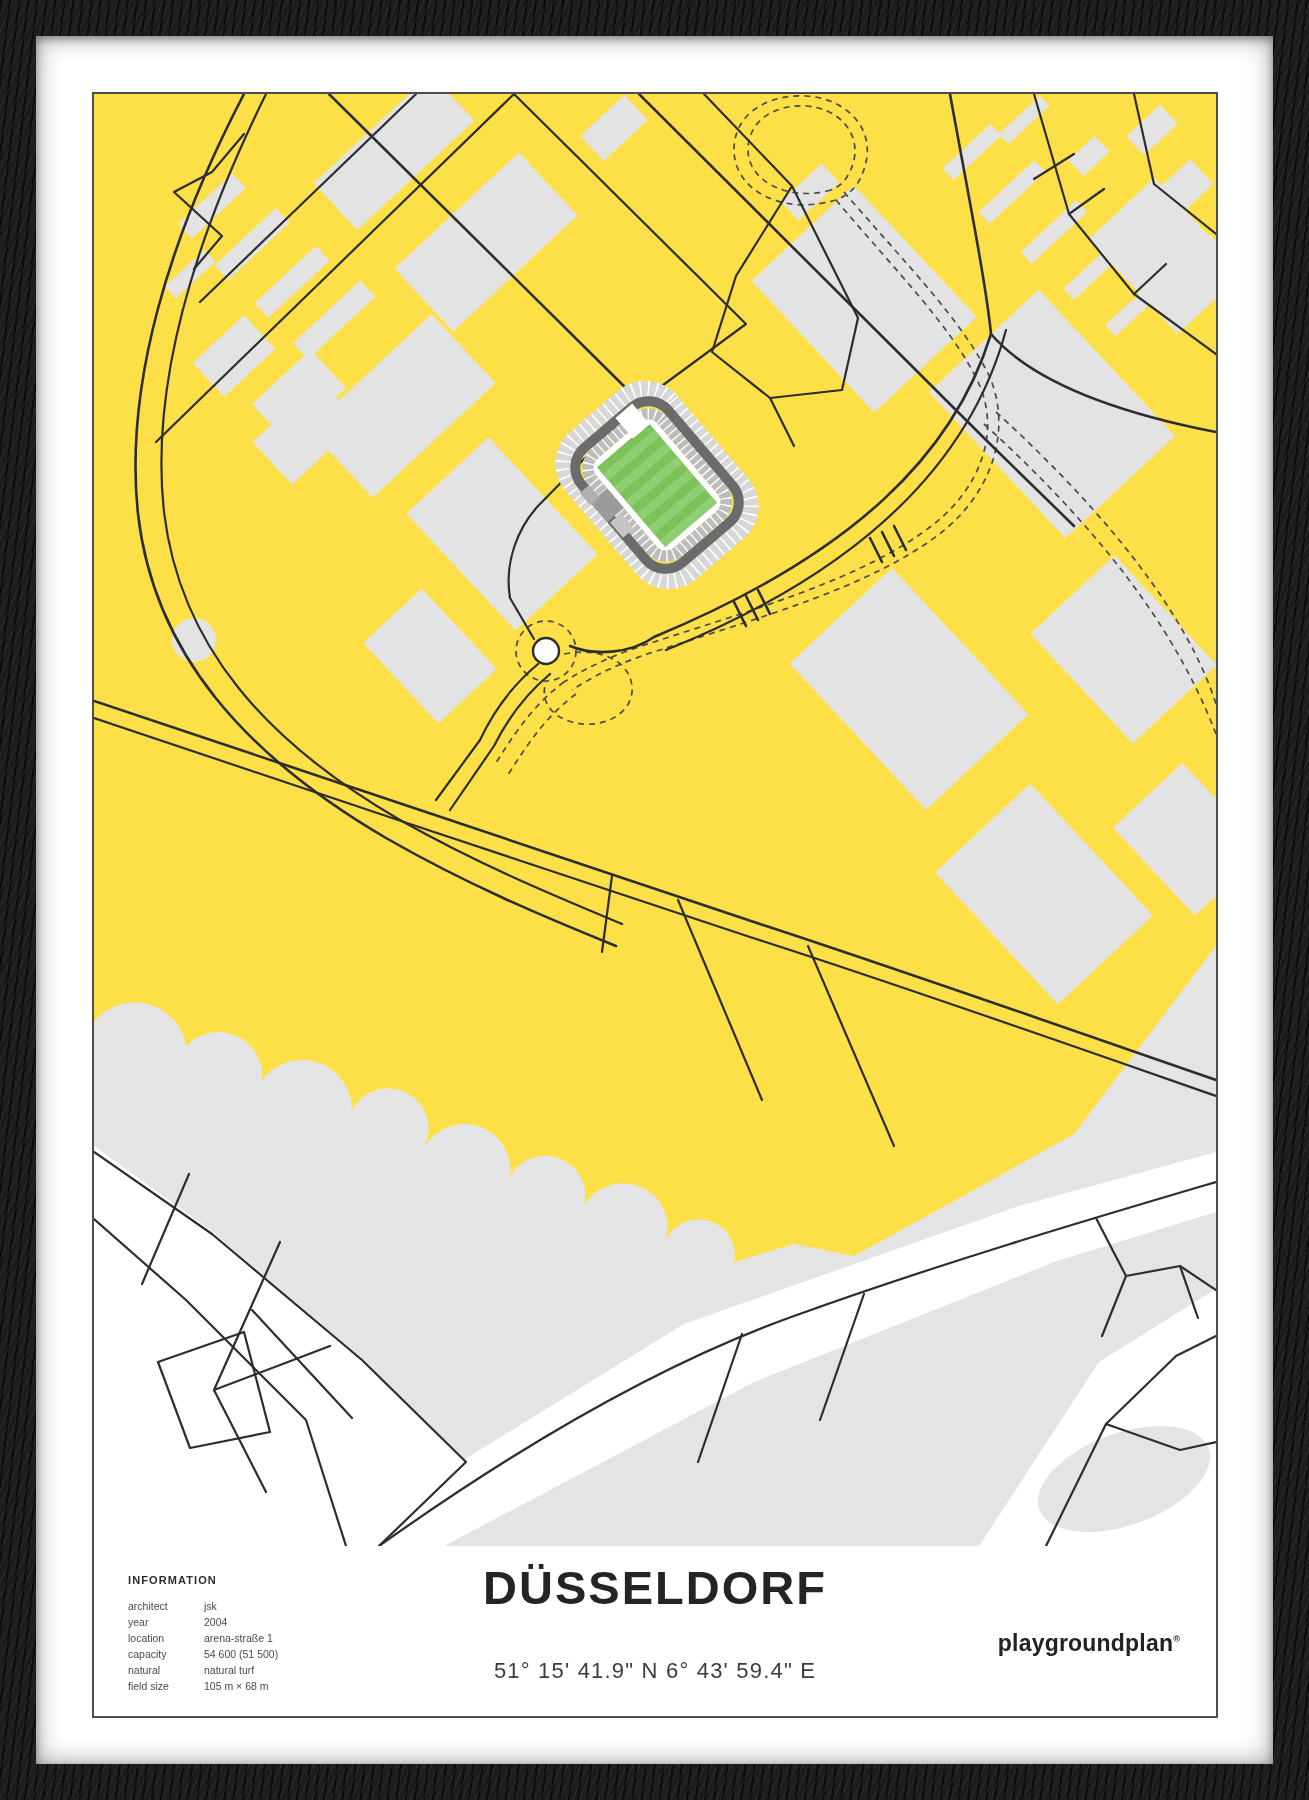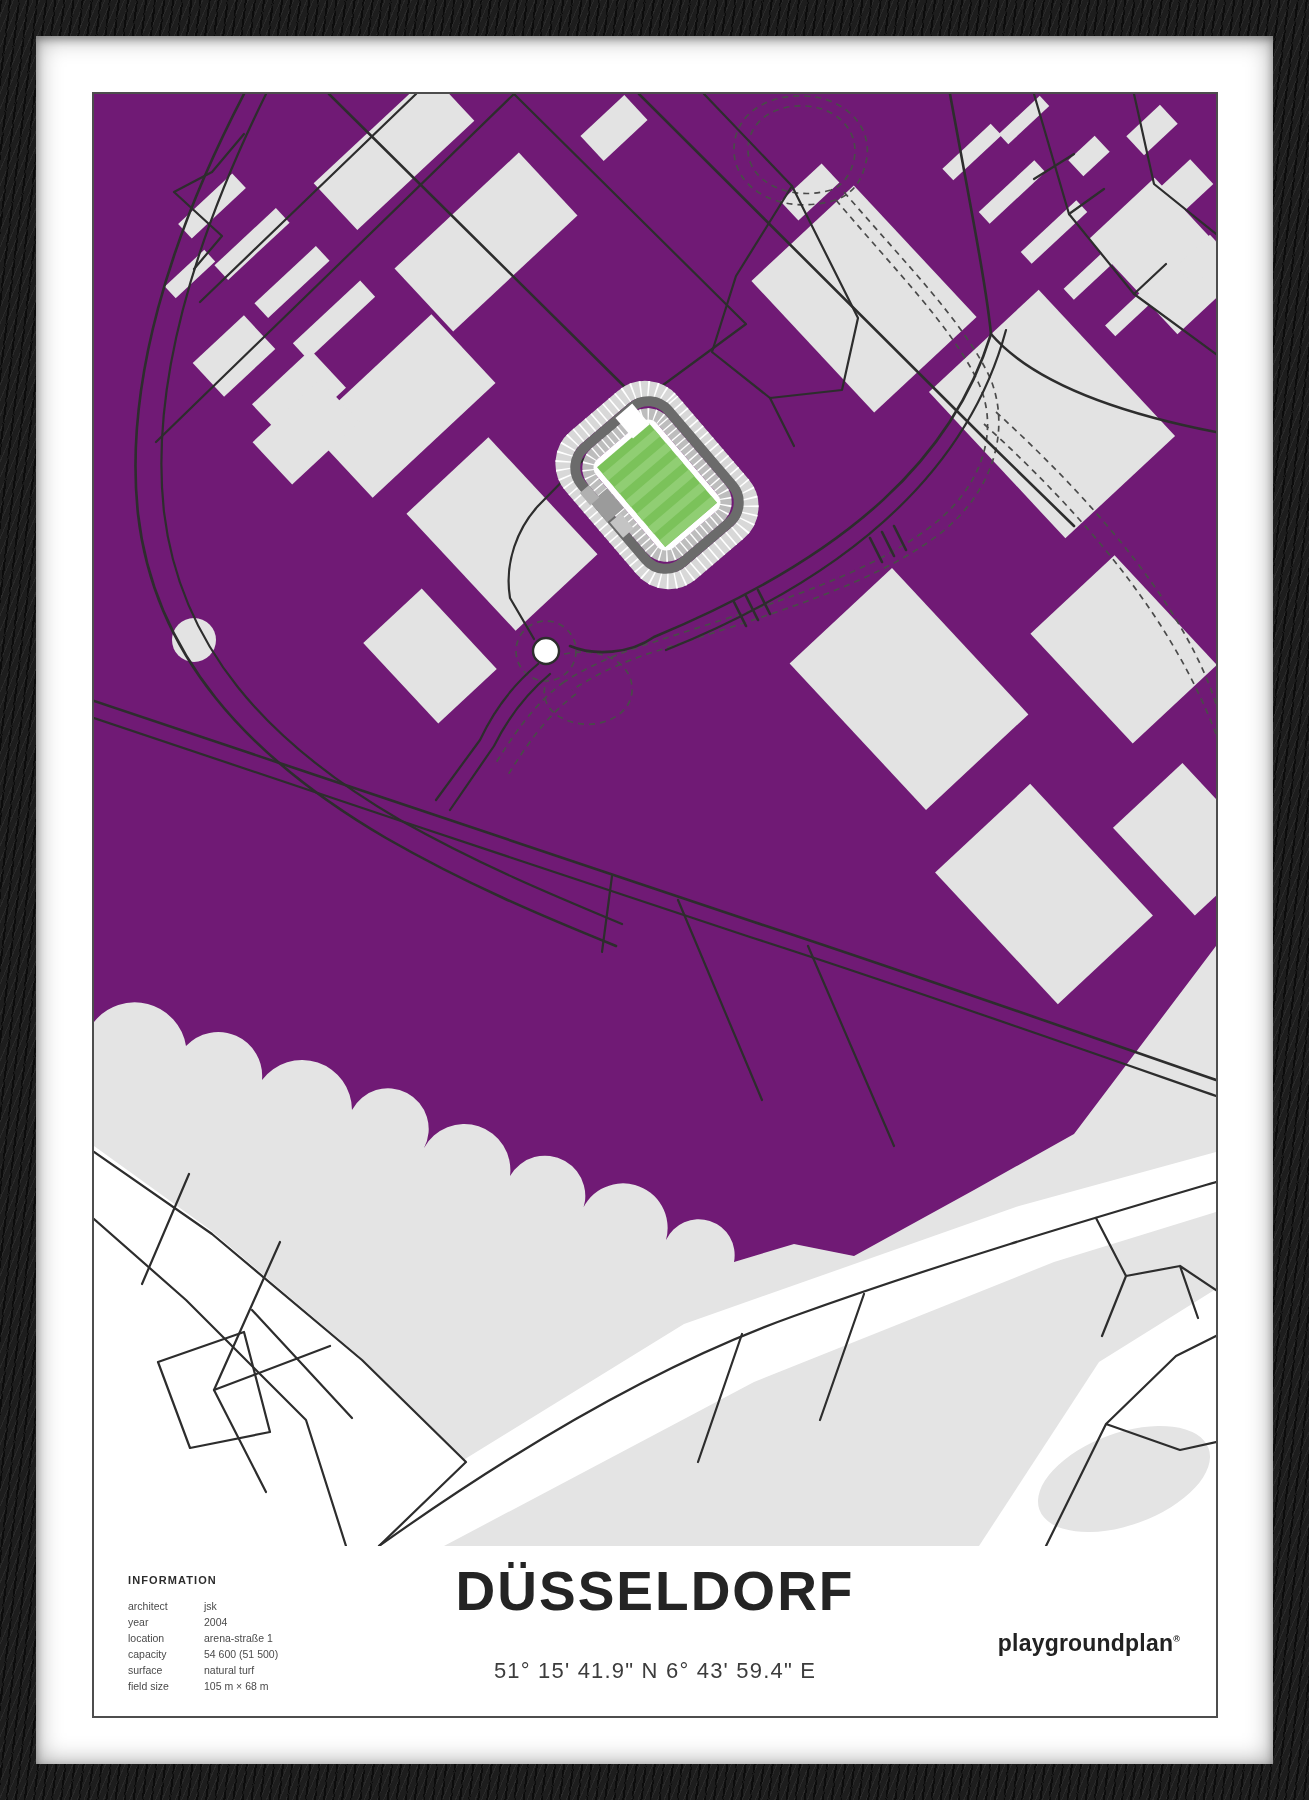--- a/index.html
+++ b/index.html
@@ -8,21 +8,21 @@
   
   .wood{position:absolute;inset:0;
     background:
       repeating-linear-gradient(113deg, rgba(255,255,255,0.06) 0 1px, rgba(0,0,0,0) 1px 6px),
       repeating-linear-gradient(97deg, rgba(0,0,0,0.45) 0 2px, rgba(255,255,255,0.03) 2px 9px),
       #161616;}
   
   .mat{position:absolute;left:36px;top:36px;right:36px;bottom:36px;background:#ffffff;
        box-shadow:inset 0 0 26px rgba(0,0,0,0.38), inset 0 3px 8px rgba(0,0,0,0.35);}
   
-  .print{position:absolute;left:92px;top:92px;width:1122px;height:1622px;background:#701a75;
+  .print{position:absolute;left:92px;top:92px;width:1122px;height:1622px;background:#fde047;
          border:2px solid #4d4d4d;box-sizing:content-box;overflow:hidden;}
   .print svg{display:block;}
 
   
   .blk{fill:var(--block,#e3e3e3);stroke:none;}
   .water{fill:var(--river,#e4e4e4);stroke:none;}
   .rd{fill:none;stroke:var(--road,#2d2d2d);stroke-width:2.6;stroke-linecap:round;stroke-linejoin:round;}
   .rd2{fill:none;stroke:var(--road,#2d2d2d);stroke-width:2.2;stroke-linecap:round;stroke-linejoin:round;}
   .tram{fill:none;stroke:var(--tram,#4a4a4a);stroke-width:1.7;stroke-dasharray:6 5;stroke-linecap:butt;}
   .tick{fill:none;stroke:var(--road,#2d2d2d);stroke-width:2.6;stroke-linecap:round;}
@@ -35,21 +35,21 @@
   .pitchB{fill:var(--pitchB,#90ce73);}
 
   
   .footer{position:absolute;left:0;right:0;bottom:0;height:170px;background:#fff;}
   .info{position:absolute;left:34px;top:28px;color:#3a3a3a;}
   .info h4{margin:0 0 12px 0;font-size:11px;letter-spacing:1.1px;font-weight:bold;color:#2c2c2c;}
   .info table{border-collapse:collapse;}
   .info td{font-size:10.5px;line-height:16px;padding:0;color:#4a4a4a;}
   .info td.lbl{width:72px;padding-right:4px;}
   .title{position:absolute;left:0;right:0;top:18px;text-align:center;
-         font-size:55px;font-weight:bold;letter-spacing:2px;color:#242424;line-height:1;}
+         font-size:47px;font-weight:bold;letter-spacing:2px;color:#242424;line-height:1;}
   .coords{position:absolute;left:0;right:0;top:112px;text-align:center;
           font-size:22px;letter-spacing:1.2px;color:#3c3c3c;}
   .brand{position:absolute;right:36px;top:84px;font-size:23px;font-weight:bold;color:#222;letter-spacing:0.2px;}
   .brand sup{font-size:9px;vertical-align:super;}
 </style>
 </head>
 <body>
 
 <div class="scene">
   <div class="wood"></div>
@@ -213,21 +213,21 @@
               </tr>
               <tr>
                 <td class="lbl">location</td>
                 <td>arena-straße 1</td>
               </tr>
               <tr>
                 <td class="lbl">capacity</td>
                 <td>54 600 (51 500)</td>
               </tr>
               <tr>
-                <td class="lbl">surface</td>
+                <td class="lbl">natural</td>
                 <td>natural turf</td>
               </tr>
               <tr>
                 <td class="lbl">field size</td>
                 <td>105 m × 68 m</td>
               </tr>
             </tbody>
         </table>
       </div>
       <div class="title">DÜSSELDORF</div>

